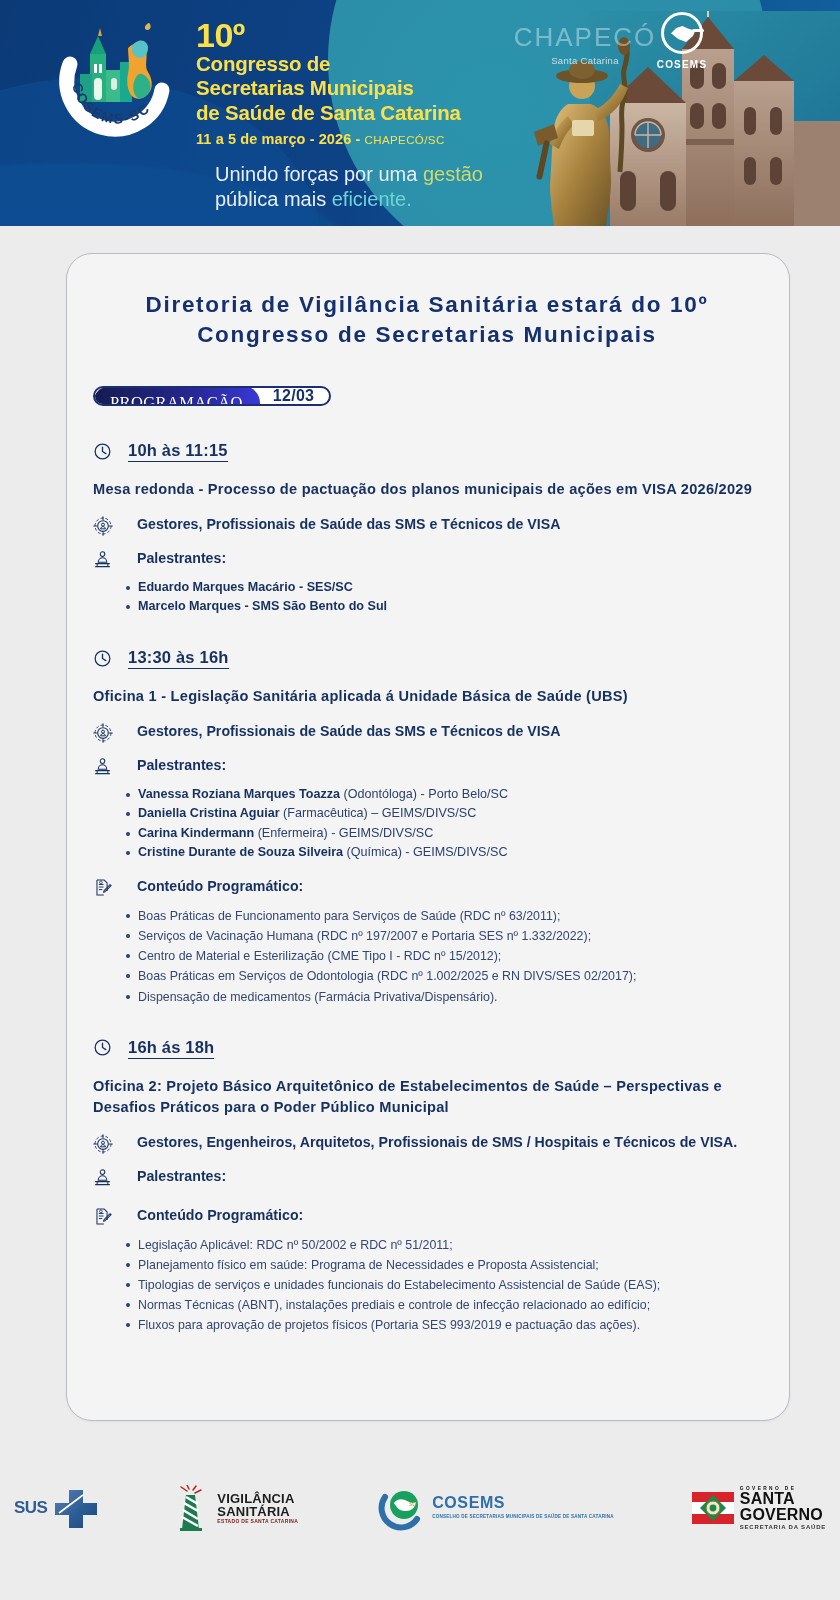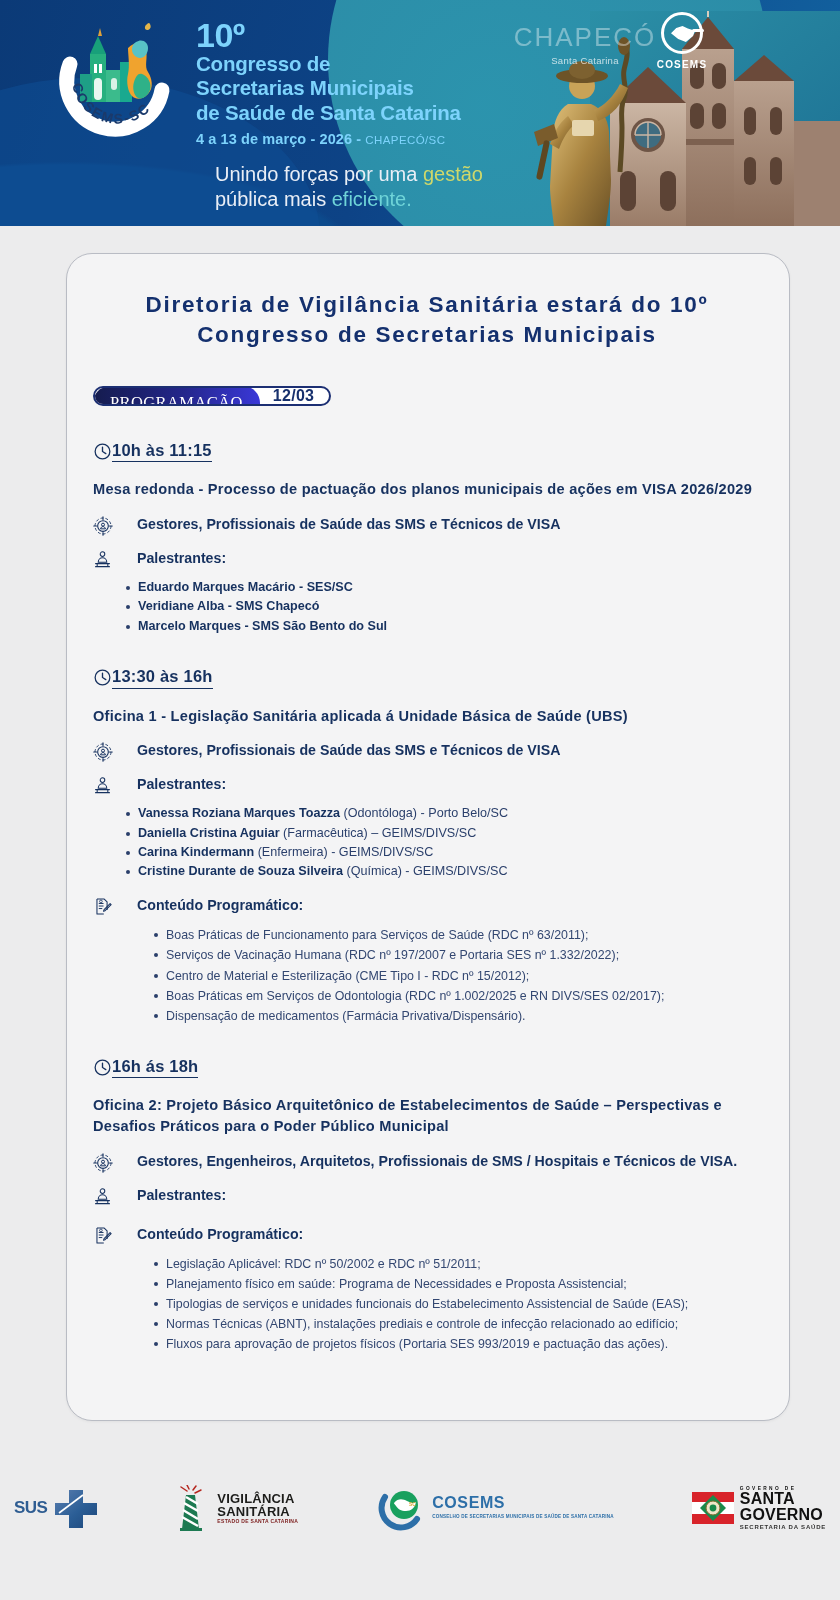--- a/index.html
+++ b/index.html
@@ -40,21 +40,21 @@
     position:absolute; right:-10px; bottom:0; width:260px; height:215px;
   }
   .statue{
     position:absolute; right:190px; bottom:0; width:130px; height:190px;
   }
 
   .logo-badge{
     position:absolute; left:50px; top:12px; width:130px; height:132px;
   }
   .banner-title{
-    position:absolute; left:196px; top:18px; color:#7dd3fc;
+    position:absolute; left:196px; top:18px; color:#fde047;
   }
   .bt-10{
     font-size:34px; font-weight:700; line-height:1; letter-spacing:-.5px;
   }
   .bt-line{
     font-size:20.5px; font-weight:700; line-height:1.19; letter-spacing:-.2px;
   }
   .bt-date{
     margin-top:6px; font-size:14.5px; font-weight:600; letter-spacing:.1px;
   }
@@ -120,21 +120,21 @@
     border-radius:999px; margin:-2px 0 -2px -2px; height:34px;
   }
   .prog-badge .date{
     display:flex; align-items:center; padding:0 15px 0 13px;
     font-size:16px; font-weight:700; color:#17306d; letter-spacing:.3px;
   }
 
   .session{ margin-top:30px; }
   .session:first-of-type{ margin-top:30px; }
 
-  .time-row{ display:flex; align-items:center; gap:0; }
+  .time-row{ display:flex; align-items:center; gap:16px; }
   .time-row .clk{ flex:0 0 auto; }
   .time-txt{
     font-size:16.5px; font-weight:700; letter-spacing:.2px; color:#16315f;
     border-bottom:1.6px solid #16315f; padding-bottom:1px; line-height:1.25;
   }
 
   .sess-title{
     margin-top:17px; font-size:14.6px; font-weight:700; line-height:1.42;
     letter-spacing:.25px; color:#16315f;
   }
@@ -152,21 +152,21 @@
     list-style:none; margin:5px 0 0 0; padding:0 0 0 45px;
   }
   ul.bullets li{
     position:relative; font-size:12.6px; line-height:1.53; color:#2a3f6b;
   }
   ul.bullets li:before{
     content:""; position:absolute; left:-12px; top:8px;
     width:4px; height:4px; border-radius:50%; background:#2a3f6b;
   }
   ul.bullets li b{ font-weight:700; color:#16315f; }
-  ul.bullets.content li{ font-size:12.4px; line-height:1.62; color:#33477189; color:#334771;margin-left:28px; }
+  ul.bullets.content li{ font-size:12.4px; line-height:1.62; color:#33477189; color:#334771; }
 
   
   .footer{
     position:absolute; left:0; top:1448px; width:840px; height:120px;
     display:flex; align-items:center; justify-content:center; gap:78px;
   }
   .flogo{ display:flex; align-items:center; gap:6px; }
 
   .sus-txt{ font-size:17px; font-weight:700; color:#2f5d92; letter-spacing:-.5px; }
 
@@ -291,21 +291,21 @@
       <textPath href="#arcpath" startOffset="8%">COSEMS-SC</textPath>
     </text>
   </svg>
 
   <div class="banner-title">
     <div class="bt-10">10º</div>
     <div class="bt-line">Congresso de</div>
     <div class="bt-line">Secretarias Municipais</div>
     <div class="bt-line">de Saúde de Santa Catarina</div>
     <div class="bt-date">
-      <span>4 a 13 de março - 2026</span><span> - </span><span class="city">CHAPECÓ/SC</span>
+      <span>11 a 5 de março - 2026</span><span> - </span><span class="city">CHAPECÓ/SC</span>
     </div>
   </div>
 
   <div class="bt-slogan">
     <div><span>Unindo forças por uma </span><span class="hl">gestão</span></div>
     <div><span>pública mais </span><span class="hl2">eficiente.</span></div>
   </div>
 
   <div class="chapeco-wm">
     <div class="big">CHAPECÓ</div>
@@ -357,21 +357,20 @@
           <svg width="19" height="19" viewBox="0 0 24 24">
             <circle cx="12" cy="5.2" r="2.9" fill="none" stroke="#16315f" stroke-width="1.3"></circle>
             <path d="M6.6 15.4c0-3.2 2.4-5.6 5.4-5.6s5.4 2.4 5.4 5.6z" fill="none" stroke="#16315f" stroke-width="1.3"></path>
             <path d="M3.2 17.2h17.6M5.3 17.2v3.6M18.7 17.2v3.6M3.2 21h17.6" stroke="#16315f" stroke-width="1.3" stroke-linecap="round"></path>
           </svg>
         </span>
         <span class="lbl">Palestrantes:</span>
       </div>
       <ul class="bullets">
         <li><b>Eduardo Marques Macário - SES/SC</b><span></span></li>
-        <li><b>Veridiane Alba - SMS Chapecó</b><span></span></li>
         <li><b>Marcelo Marques - SMS São Bento do Sul</b><span></span></li>
       </ul>
     </div>
 
     
     <div class="session">
       <div class="time-row">
         <svg class="clk" width="19" height="19" viewBox="0 0 24 24">
           <circle cx="12" cy="12" r="9.3" fill="none" stroke="#16315f" stroke-width="1.6"></circle>
           <path d="M12 6.6V12l4.2 2.6" fill="none" stroke="#16315f" stroke-width="1.7" stroke-linecap="round"></path>

